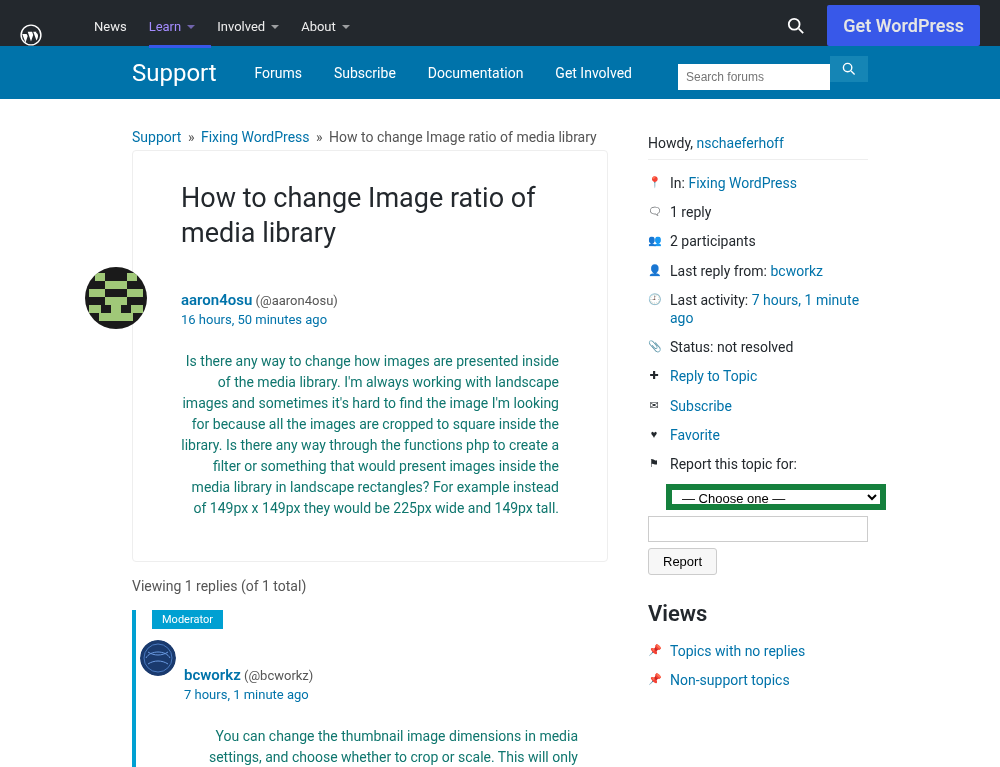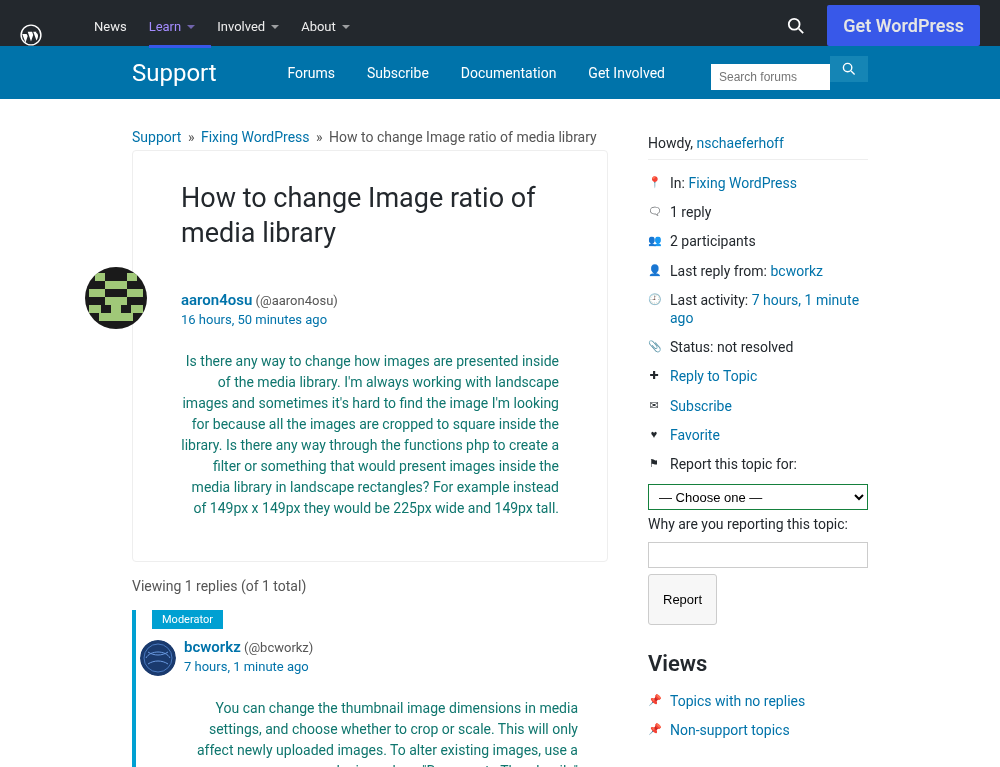--- a/index.html
+++ b/index.html
@@ -17,62 +17,62 @@
 .top-right { display: flex; align-items: center; gap: 22px; }
 .search-icon { width: 18px; height: 18px; }
 .get-wp { background: #3858e9; color: #e5e5e5; padding: 10px 16px; border-radius: 2px; font-size: 18px; font-weight: 600; cursor: pointer; }
 
 
 .bluebar { background: #0073aa; height: 53px; display: flex; align-items: center; padding: 0 132px; color: #fff; }
 .blue-title { font-size: 24px; font-weight: 400; flex: 1; }
 .bluebar-nav { display: flex; align-items: center; gap: 32px; font-size: 14px; }
 .bluebar-nav span { cursor: pointer; }
 .blue-search { display: flex; margin-left: 14px; }
-.blue-search input { width: 119px; height: 26px; padding: 0 8px; border: none; font-size: 12px; margin-top: 8px; }
+.blue-search input { width: 152px; height: 26px; padding: 0 8px; border: none; font-size: 12px; margin-top: 8px; }
 .blue-search button { width: 38px; height: 26px; background: #1585b5; border: none; display: flex; align-items: center; justify-content: center; cursor: pointer; }
 
 
 .container { max-width: 1000px; margin: 0 auto; padding: 0 132px; display: flex; gap: 40px; }
 .main { flex: 1; padding-top: 30px; max-width: 480px; }
 .sidebar { width: 220px; padding-top: 36px; }
 
 
 .breadcrumb { font-size: 14px; color: #555; margin-bottom: 5px; }
 .breadcrumb a { color: #0073aa; }
 .breadcrumb .sep { margin: 0 3px; }
 
 
 .topic-card { border: 1px solid #eee; border-radius: 4px; padding: 30px 48px 42px 48px; position: relative; }
 .topic-title { font-size: 27px; font-weight: 400; line-height: 1.3; margin-bottom: 40px; }
 .avatar { position: absolute; left: -48px; top: 116px; width: 62px; height: 62px; border-radius: 50%; overflow: hidden; }
 .topic-card .avatar svg { width: 100%; height: 100%; }
-.author-line { font-size: 13px; margin-bottom: 2px; }
+.author-line { font-size: 13px; margin-bottom: 2px; margin-top: 28px; }
 .author-line .name { color: #0073aa; font-weight: 600; font-size: 15px; }
 .author-line .handle { color: #555; }
 .time-link { color: #0073aa; font-size: 13px; display: inline-block; margin-bottom: 24px; }
 .post-body { font-size: 14px; line-height: 1.5; color: #0f766e; text-align: right; }
 
 .viewing { font-size: 14px; color: #555; margin: 16px 0; }
 
 
 .reply-card { border-left: 4px solid #00a0d2; padding: 14px 30px 14px 48px; position: relative; margin-top: 10px; }
 .mod-badge { position: absolute; left: 16px; top: 0; background: #00a0d2; color: #fff; font-size: 11px; padding: 3px 10px; }
 .reply-card .avatar2 { position: absolute; left: 4px; top: 30px; width: 36px; height: 36px; border-radius: 50%; overflow: hidden; }
 .reply-card .avatar2 svg { width: 100%; height: 100%; }
 .howdy { font-size: 14px; margin-bottom: 8px; }
 .howdy a { color: #0073aa; }
 .logout { color: #0073aa; font-size: 14px; display: block; margin-bottom: 20px; }
 .sb-hr { border: none; border-top: 1px solid #eee; margin-bottom: 14px; }
 .sb-row { display: flex; align-items: flex-start; gap: 10px; font-size: 14px; margin-bottom: 11px; line-height: 1.3; }
 .sb-row .ic { width: 12px; flex-shrink: 0; color: #23282d; font-size: 11px; margin-top: 2px; text-align: center; }
 .sb-row a { color: #0073aa; }
 .sb-label { font-size: 14px; margin: 6px 0 4px 0; }
-.sb-select { width: 100%; height: 26px; font-size: 13px; border: 1px solid #15803d; background: #fff; padding: 0 6px; }
+.sb-select { width: 100%; height: 26px; font-size: 13px; border: 6px solid #15803d; background: #fff; padding: 0 6px; margin-left: 18px; }
 .sb-input { width: 100%; height: 26px; border: 1px solid #ccc; padding: 0 6px; margin: 6px 0; }
-.sb-btn { background: #f7f7f7; border: 1px solid #ccc; padding: 17px 14px; font-size: 13px; cursor: pointer; border-radius: 3px; }
+.sb-btn { background: #f7f7f7; border: 1px solid #ccc; padding: 5px 14px; font-size: 13px; cursor: pointer; border-radius: 3px; }
 .views-h { font-size: 22px; font-weight: 600; margin: 26px 0 16px 0; }
 </style>
 </head>
 <body>
 
 <div class="topbar">
   <svg class="wp-logo" viewBox="0 0 20 20">
       <circle cx="10" cy="10" r="9" fill="none" stroke="#fff" stroke-width="1.3"></circle>
       <path d="M2 9l3 8 2-6-1-2zm5-2l3 9 2-6-1-3zm5 0l3 8c1-2 2-4 1-6-1-1-2-1-1-2z" fill="#fff"></path>
     </svg>
@@ -223,21 +223,20 @@
         <a href="#">Favorite</a>
       </div>
     <div class="sb-row">
         <span class="ic">⚑</span>
         <span>Report this topic for:</span>
       </div>
 
     <select class="sb-select">
       <option>— Choose one —</option>
     </select>
-    <div class="sb-label">Why are you reporting this topic:</div>
     <input type="text" class="sb-input" style="">
     <button class="sb-btn">Report</button>
 
     <h2 class="views-h">Views</h2>
     <div class="sb-row">
         <span class="ic">📌</span>
         <a href="#">Topics with no replies</a>
       </div>
     <div class="sb-row">
         <span class="ic">📌</span>

